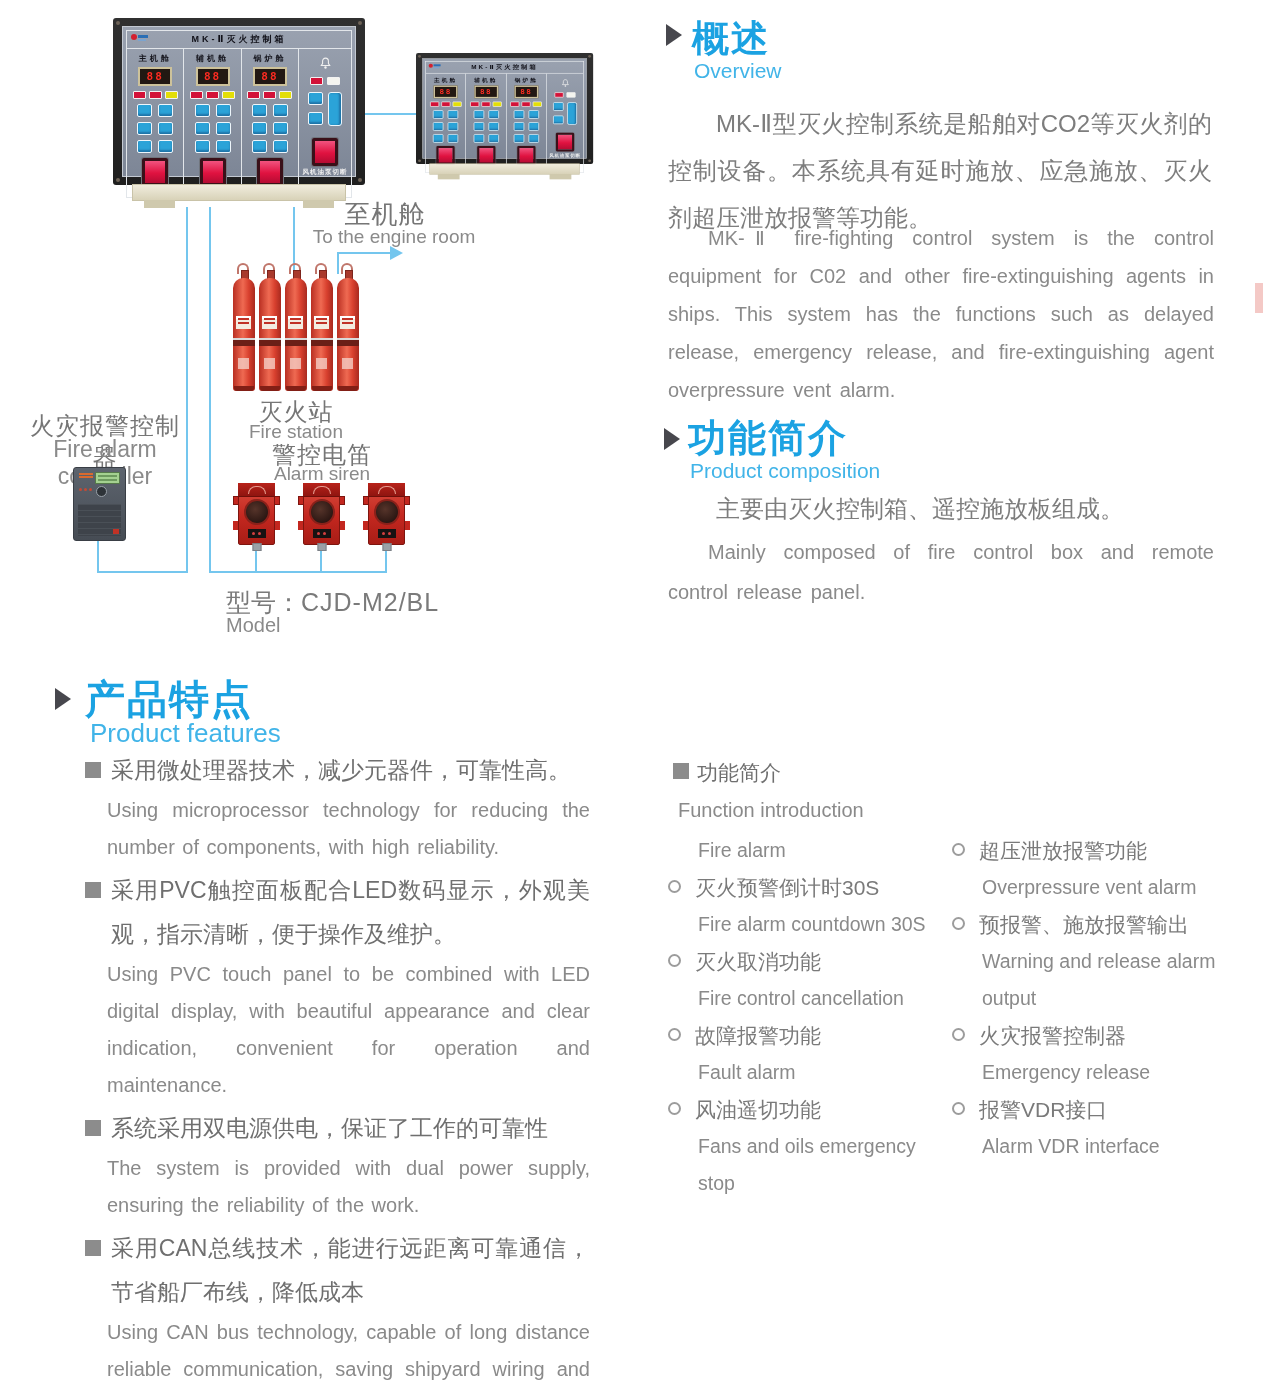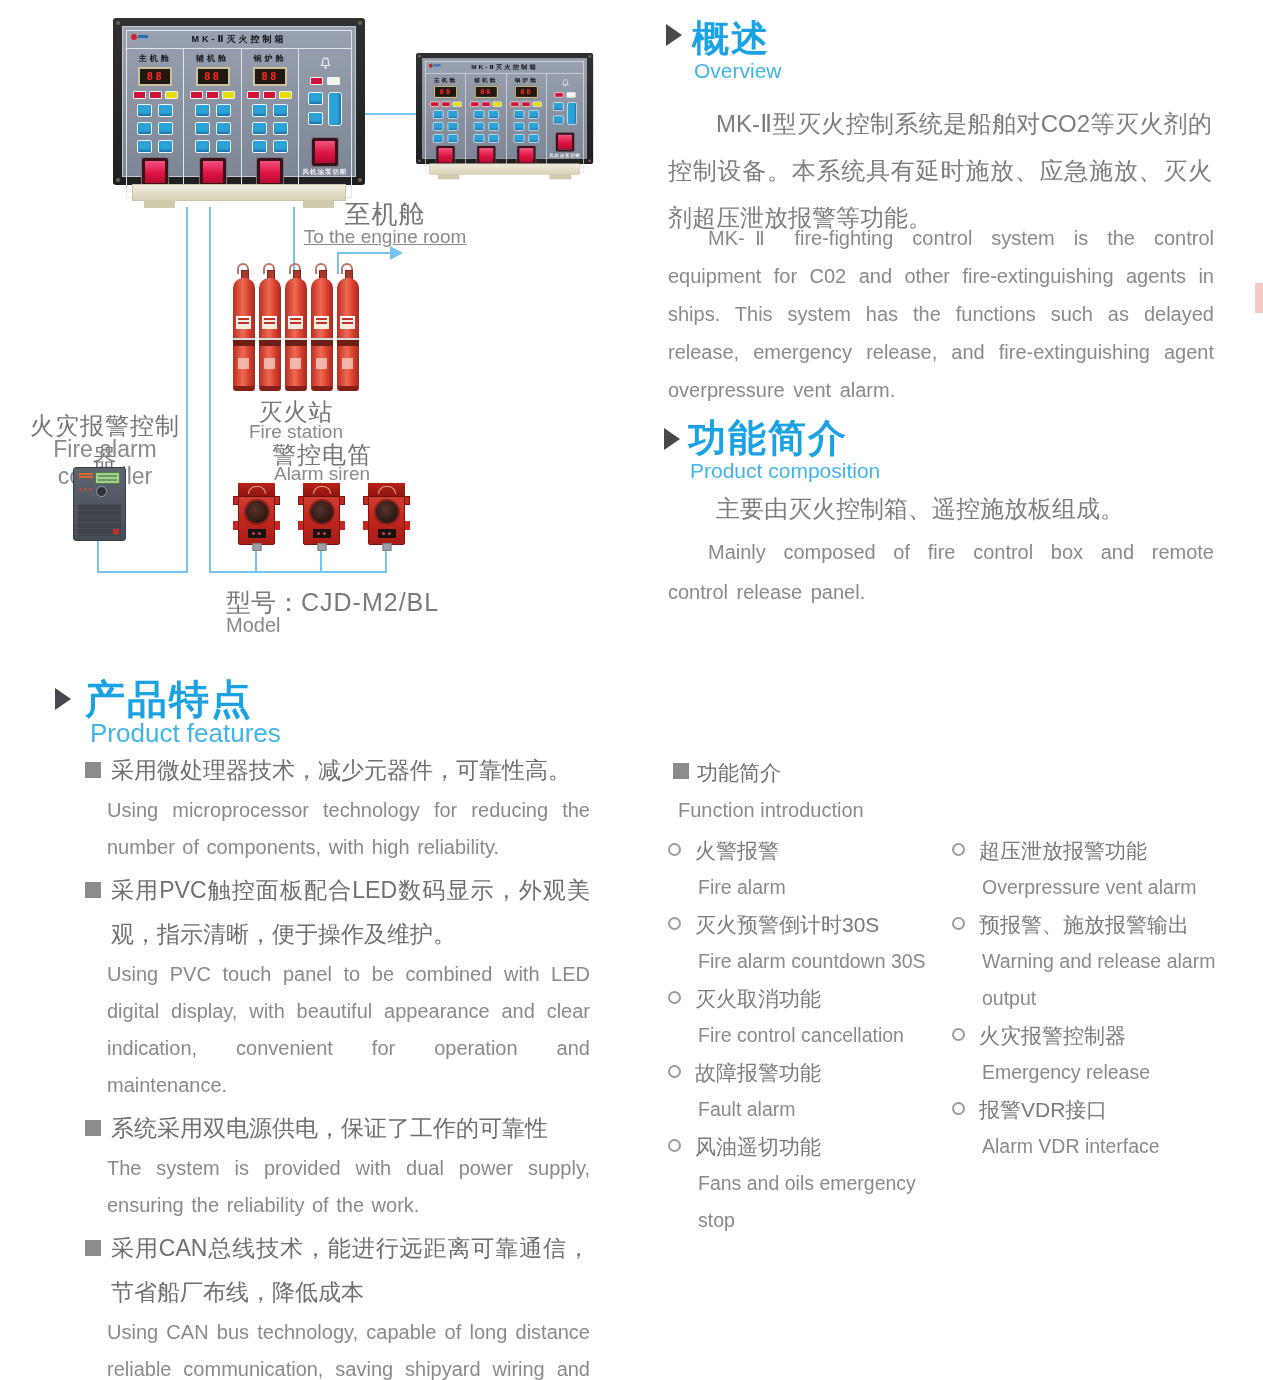--- a/index.html
+++ b/index.html
@@ -370,21 +370,21 @@
               </div>
             </div>
           </div>
         </div>
         <div class="p-base"></div>
       </div>
     </div>
   </div>
 
   <div class="dlabel-zh" style="left:305px;top:197px;width:160px;font-size:26px;">至机舱</div>
-  <div class="dlabel-en" style="left:300px;top:226px;width:170px;text-decoration:underline;">To the engine room</div>
+  <div class="dlabel-en" style="left:309px;top:226px;width:170px;">To the engine room</div>
 
   <div class="cyl" style="left:233px;">
     <div class="cyl-handle"></div>
       <div class="cyl-stem"></div>
     <div class="cyl-body">
         <div class="cyl-s1">
           <i></i>
           <i></i>
         </div>
         <div class="cyl-ring"></div>
@@ -558,21 +558,20 @@
       <div class="feat-en">Using CAN bus technology, capable of long distance reliable communication, saving shipyard wiring and lowering down costs.</div>
     </div>
   </div>
 
   <div class="fn-hd-sq" style="left:673px;top:763px;"></div>
   <div style="position:absolute;left:697px;top:759px;font-size:21px;color:#6f6f6f;">功能简介</div>
   <div style="position:absolute;left:678px;top:799px;font-size:20px;color:#8a8a8a;">Function introduction</div>
 
   <div class="fn-col" style="left:668px;top:832px;width:284px;">
     <div>
-      <div class="fn-zh"><span class="fn-o"></span><span>火警报警</span></div>
       <div class="fn-en">Fire alarm</div>
     </div>
     <div>
       <div class="fn-zh"><span class="fn-o"></span><span>灭火预警倒计时30S</span></div>
       <div class="fn-en">Fire alarm countdown 30S</div>
     </div>
     <div>
       <div class="fn-zh"><span class="fn-o"></span><span>灭火取消功能</span></div>
       <div class="fn-en">Fire control cancellation</div>
     </div>

